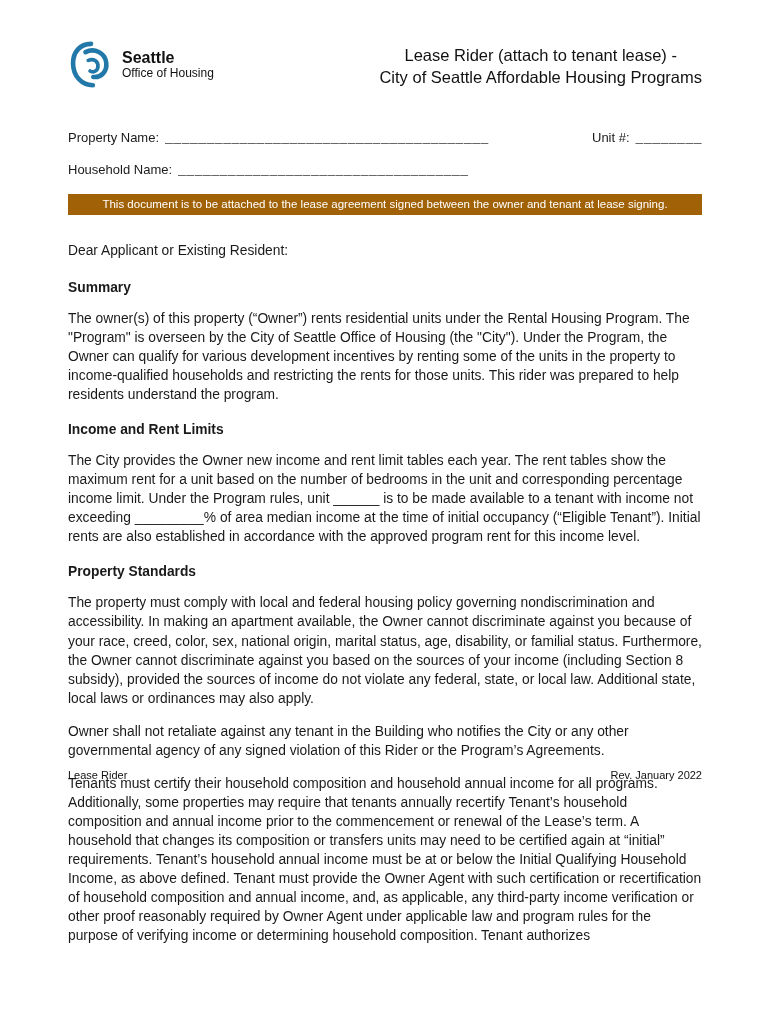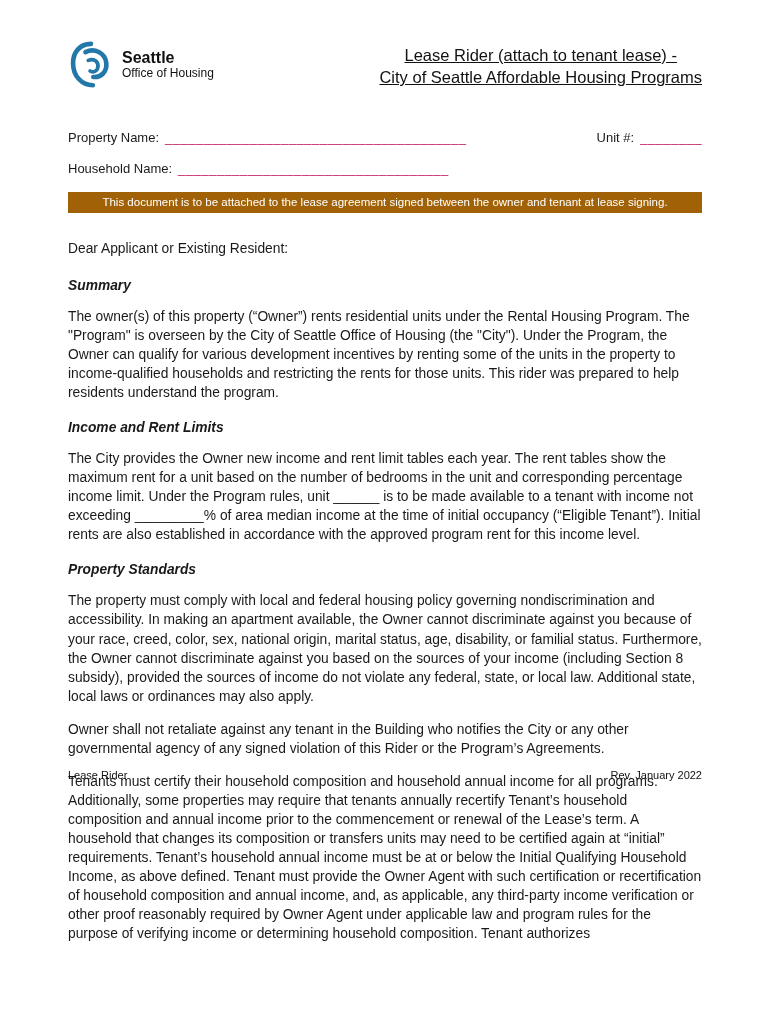--- a/index.html
+++ b/index.html
@@ -23,41 +23,40 @@
   .logo-text { line-height: 1.15; }
   .logo-text .l1 { font-weight: bold; font-size: 16px; color: #111; }
   .logo-text .l2 { font-size: 12px; color: #111; }
   .doc-title {
     text-align: center;
     font-size: 16.5px;
     color: #111;
     line-height: 1.35;
     max-width: 360px;
     margin-top: 4px;
-    text-decoration: underline;
   }
   
   .form-area { margin-top: 40px; font-size: 13px; }
   .form-row { display: flex; justify-content: space-between; align-items: baseline; margin-bottom: 16px; }
   .fgroup { display: flex; align-items: baseline; gap: 6px; white-space: nowrap; }
-  .blank { letter-spacing: 0.5px; color: #be185d; }
+  .blank { letter-spacing: 0.5px; color: #000000; font-family: Liberation Mono, monospace; }
   .unit-group { margin-right: 0; }
   
   .banner {
     margin-top: 10px;
     background: #1f3864;
     color: #ffffff;
     font-size: 11.5px;
     text-align: center;
     padding: 4px 6px 5px 6px;
   }
   
   .body-text { margin-top: 26px; font-size: 13.8px; line-height: 1.38; }
   .salutation { margin-bottom: 18px; }
-  .section-heading { font-weight: bold; margin: 16px 0 12px 0; font-style: italic; }
+  .section-heading { font-weight: bold; margin: 16px 0 12px 0; }
   .para { margin: 0 0 14px 0; }
   
   .footer {
     position: absolute;
     left: 68px; right: 68px; bottom: 46px;
     display: flex; justify-content: space-between;
     font-size: 11px; color: #111;
   }
 </style>
 </head>

